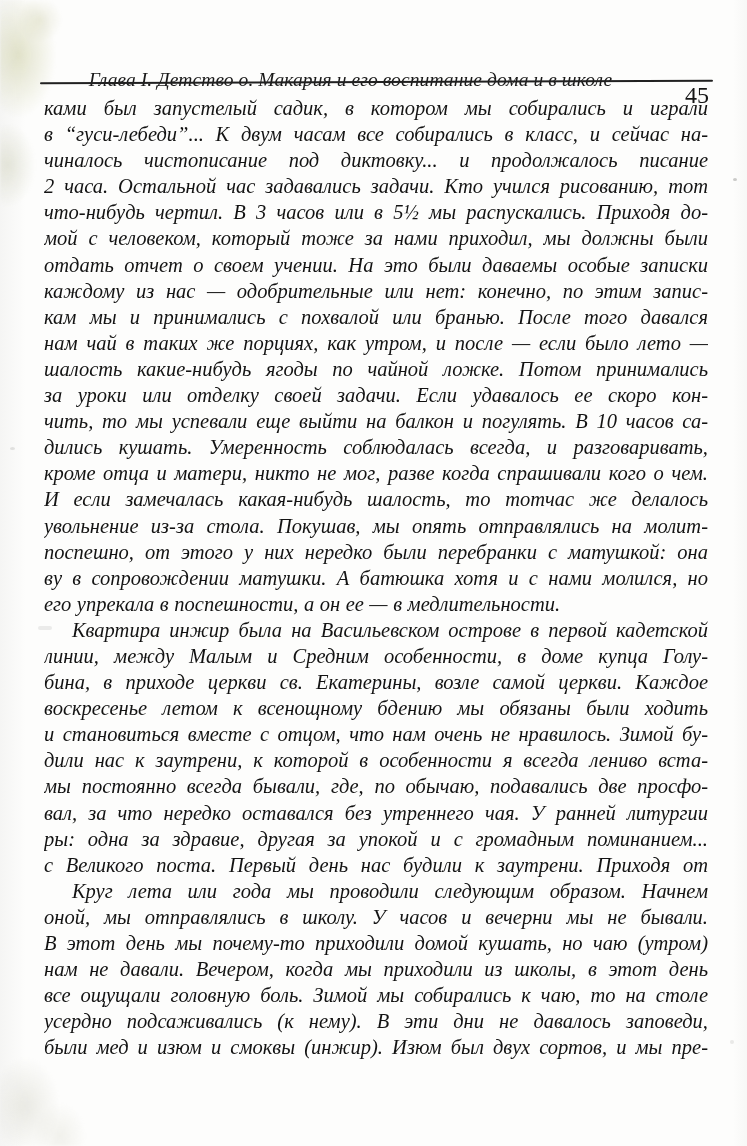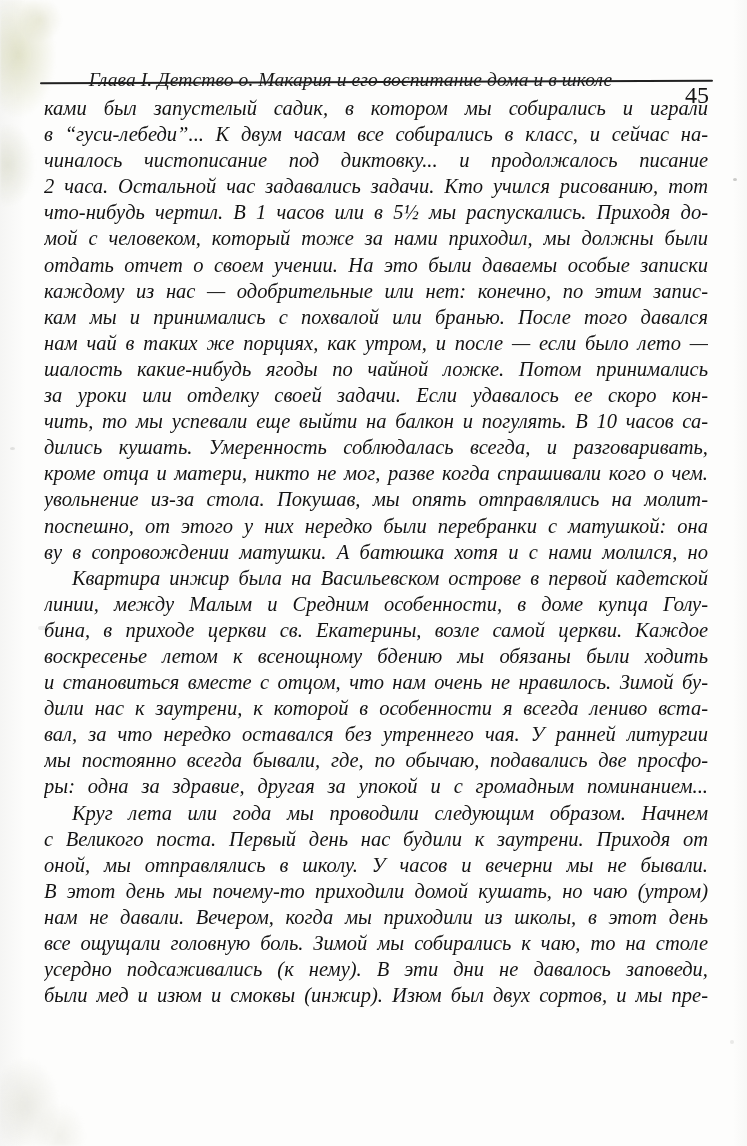--- a/index.html
+++ b/index.html
@@ -135,45 +135,47 @@
   </div>
 
   <div class="header-rule"></div>
 
   <div class="page-body">
 
   <div class="line">ками был запустелый садик, в котором мы собирались и играли</div>
       <div class="line">в “гуси-лебеди”... К двум часам все собирались в класс, и сейчас на-</div>
       <div class="line">чиналось чистописание под диктовку... и продолжалось писание</div>
       <div class="line">2 часа. Остальной час задавались задачи. Кто учился рисованию, тот</div>
-      <div class="line">что-нибудь чертил. В 1 часов или в 5½ мы распускались. Приходя до-</div>
+      <div class="line">что-нибудь чертил. В 3 часов или в 5½ мы распускались. Приходя до-</div>
       <div class="line">мой с человеком, который тоже за нами приходил, мы должны были</div>
       <div class="line">отдать отчет о своем учении. На это были даваемы особые записки</div>
       <div class="line">каждому из нас — одобрительные или нет: конечно, по этим запис-</div>
       <div class="line">кам мы и принимались с похвалой или бранью. После того давался</div>
       <div class="line">нам чай в таких же порциях, как утром, и после — если было лето —</div>
       <div class="line">шалость какие-нибудь ягоды по чайной ложке. Потом принимались</div>
       <div class="line">за уроки или отделку своей задачи. Если удавалось ее скоро кон-</div>
       <div class="line">чить, то мы успевали еще выйти на балкон и погулять. В 10 часов са-</div>
       <div class="line">дились кушать. Умеренность соблюдалась всегда, и разговаривать,</div>
       <div class="line">кроме отца и матери, никто не мог, разве когда спрашивали кого о чем.</div>
+      <div class="line">И если замечалась какая-нибудь шалость, то тотчас же делалось</div>
       <div class="line">увольнение из-за стола. Покушав, мы опять отправлялись на молит-</div>
       <div class="line">поспешно, от этого у них нередко были перебранки с матушкой: она</div>
       <div class="line">ву в сопровождении матушки. А батюшка хотя и с нами молился, но</div>
+      <div class="line ragged">его упрекала в поспешности, а он ее — в медлительности.</div>
       <div class="line indent">Квартира инжир была на Васильевском острове в первой кадетской</div>
       <div class="line">линии, между Малым и Средним особенности, в доме купца Голу-</div>
       <div class="line">бина, в приходе церкви св. Екатерины, возле самой церкви. Каждое</div>
       <div class="line">воскресенье летом к всенощному бдению мы обязаны были ходить</div>
       <div class="line">и становиться вместе с отцом, что нам очень не нравилось. Зимой бу-</div>
       <div class="line">дили нас к заутрени, к которой в особенности я всегда лениво вста-</div>
+      <div class="line">мы постоянно всегда бывали, где, по обычаю, подавались две просфо-</div>
       <div class="line">вал, за что нередко оставался без утреннего чая. У ранней литургии</div>
-      <div class="line">мы постоянно всегда бывали, где, по обычаю, подавались две просфо-</div>
       <div class="line">ры: одна за здравие, другая за упокой и с громадным поминанием...</div>
+      <div class="line">с Великого поста. Первый день нас будили к заутрени. Приходя от</div>
       <div class="line indent">Круг лета или года мы проводили следующим образом. Начнем</div>
-      <div class="line">с Великого поста. Первый день нас будили к заутрени. Приходя от</div>
       <div class="line">оной, мы отправлялись в школу. У часов и вечерни мы не бывали.</div>
       <div class="line">В этот день мы почему-то приходили домой кушать, но чаю (утром)</div>
       <div class="line">нам не давали. Вечером, когда мы приходили из школы, в этот день</div>
       <div class="line">все ощущали головную боль. Зимой мы собирались к чаю, то на столе</div>
       <div class="line">усердно подсаживались (к нему). В эти дни не давалось заповеди,</div>
       <div class="line">были мед и изюм и смоквы (инжир). Изюм был двух сортов, и мы пре-</div>
     </div>
 
 </div>
 

